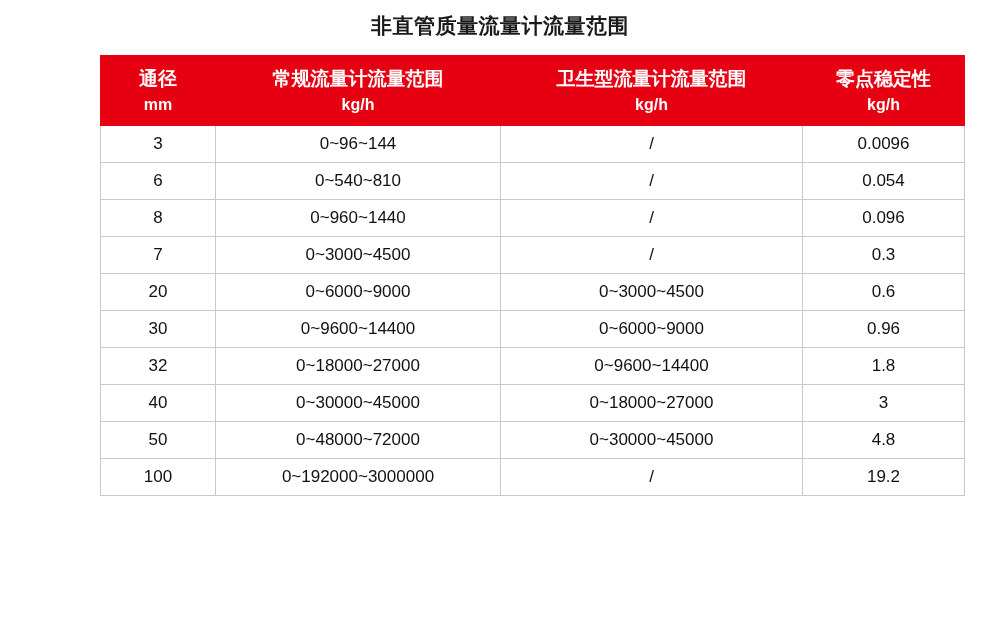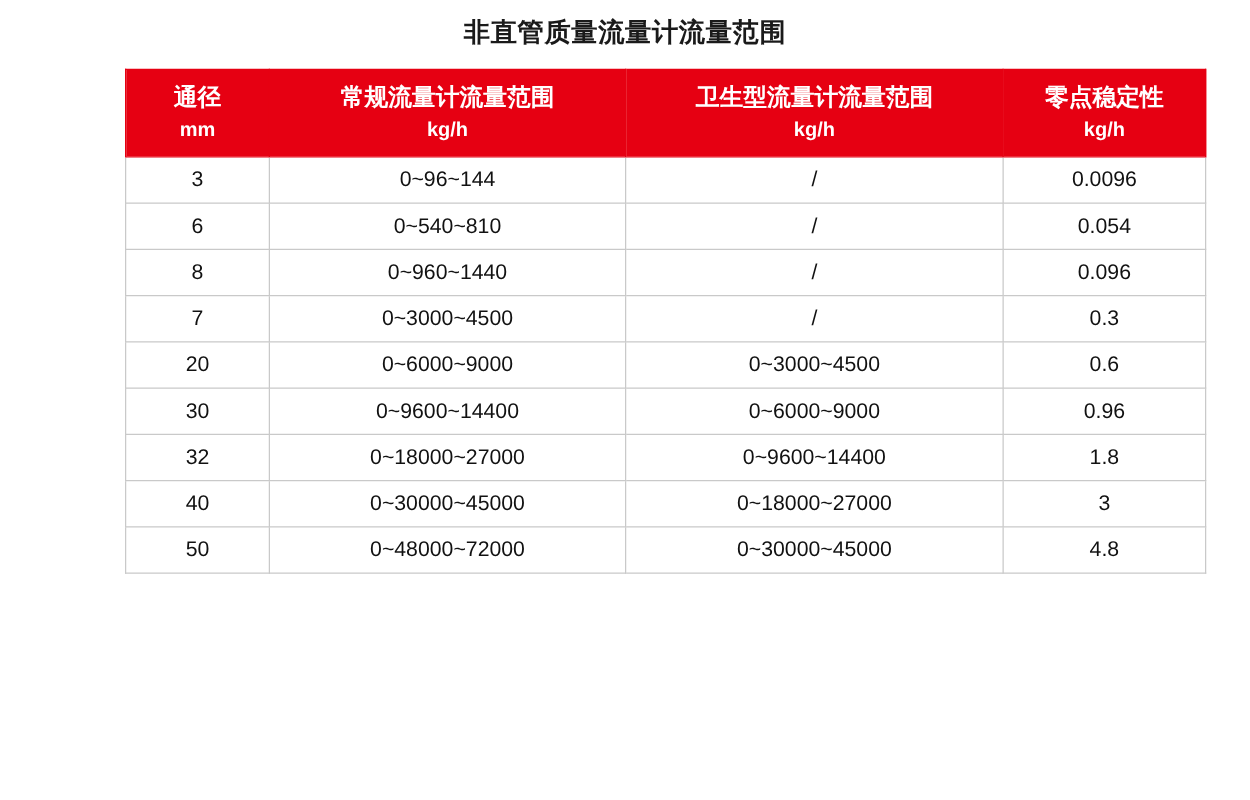--- a/index.html
+++ b/index.html
@@ -154,17 +154,23 @@
           <td>0~30000~45000</td>
           <td>0~18000~27000</td>
           <td>3</td>
         </tr>
         <tr>
           <td>50</td>
           <td>0~48000~72000</td>
           <td>0~30000~45000</td>
           <td>4.8</td>
         </tr>
+        <tr>
+          <td>100</td>
+          <td>0~192000~3000000</td>
+          <td>/</td>
+          <td>19.2</td>
+        </tr>
       </tbody>
     </table>
   </div>
 
 </div>
 
 </body></html>

